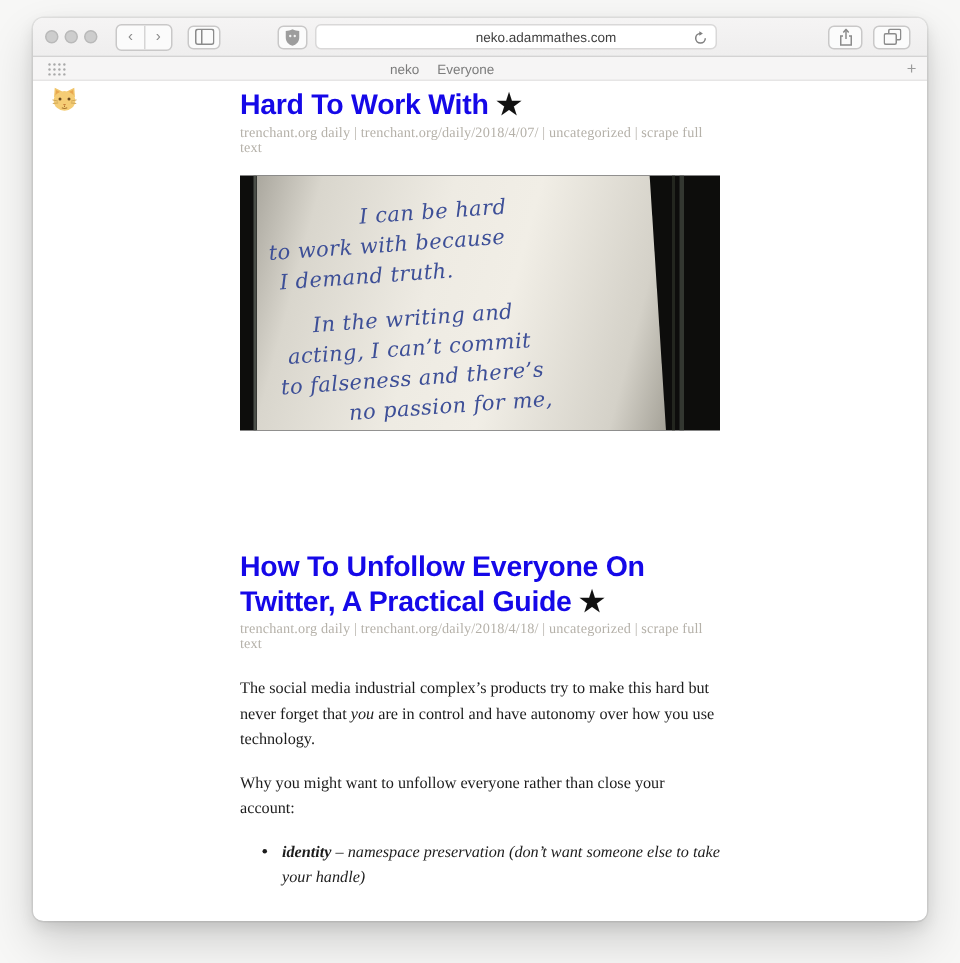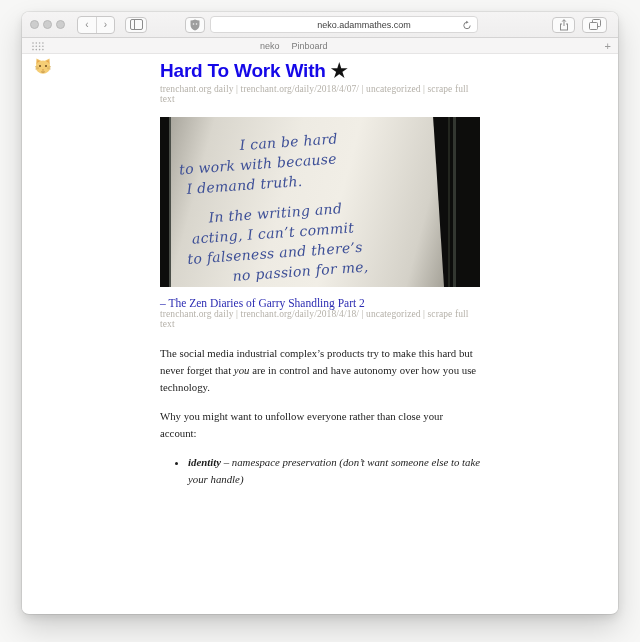--- a/index.html
+++ b/index.html
@@ -182,21 +182,21 @@
             <circle cx="10.9" cy="4.3" r="0.8"></circle>
           <circle cx="1" cy="7.6" r="0.8"></circle>
             <circle cx="4.3" cy="7.6" r="0.8"></circle>
             <circle cx="7.6" cy="7.6" r="0.8"></circle>
             <circle cx="10.9" cy="7.6" r="0.8"></circle>
         </g>
       </svg>
     </span>
     <span class="favlinks">
       <span class="favlink">neko</span>
-      <span class="favlink">Pinboard</span>
+      <span class="favlink">Everyone</span>
     </span>
     <span class="plus">+</span>
   </div>
 
   <div class="content">
     <span class="sitelogo">
       <svg width="18" height="18" viewBox="0 0 18 18">
         <polygon points="2,8 2.5,1.5 7.5,4" fill="#f0c469"></polygon>
         <polygon points="16,8 15.5,1.5 10.5,4" fill="#f0c469"></polygon>
         <polygon points="3,7 3.4,3 6.6,4.6" fill="#e8a64e"></polygon>
@@ -224,22 +224,22 @@
           <span class="hw-line l0">I can be hard</span>
           <span class="hw-line l1">to work with because</span>
           <span class="hw-line l2">I demand truth.</span>
           <span class="hw-line l3">In the writing and</span>
           <span class="hw-line l4">acting, I can’t commit</span>
           <span class="hw-line l5">to falseness and there’s</span>
           <span class="hw-line l6">no passion for me,</span>
         </div>
       </div>
 
-      <div class="caption">– The Zen Diaries of Garry Shandling Part 2</div>
-
+
+      <h1 class="post-title post2-title"><span>How To Unfollow Everyone On Twitter, A Practical Guide </span><span class="star">★</span></h1>
       <div class="meta">trenchant.org daily  |  trenchant.org/daily/2018/4/18/  |  uncategorized  |  scrape full text</div>
 
       <div class="body-text">
         <p><span>The social media industrial complex’s products try to make this hard but never forget that </span><em>you</em><span> are in control and have autonomy over how you use technology.</span></p>
         <p>Why you might want to unfollow everyone rather than close your account:</p>
         <ul>
           <li><b>identity</b><span> – namespace preservation (don’t want someone else to take your handle)</span></li>
 
         </ul>
       </div>

